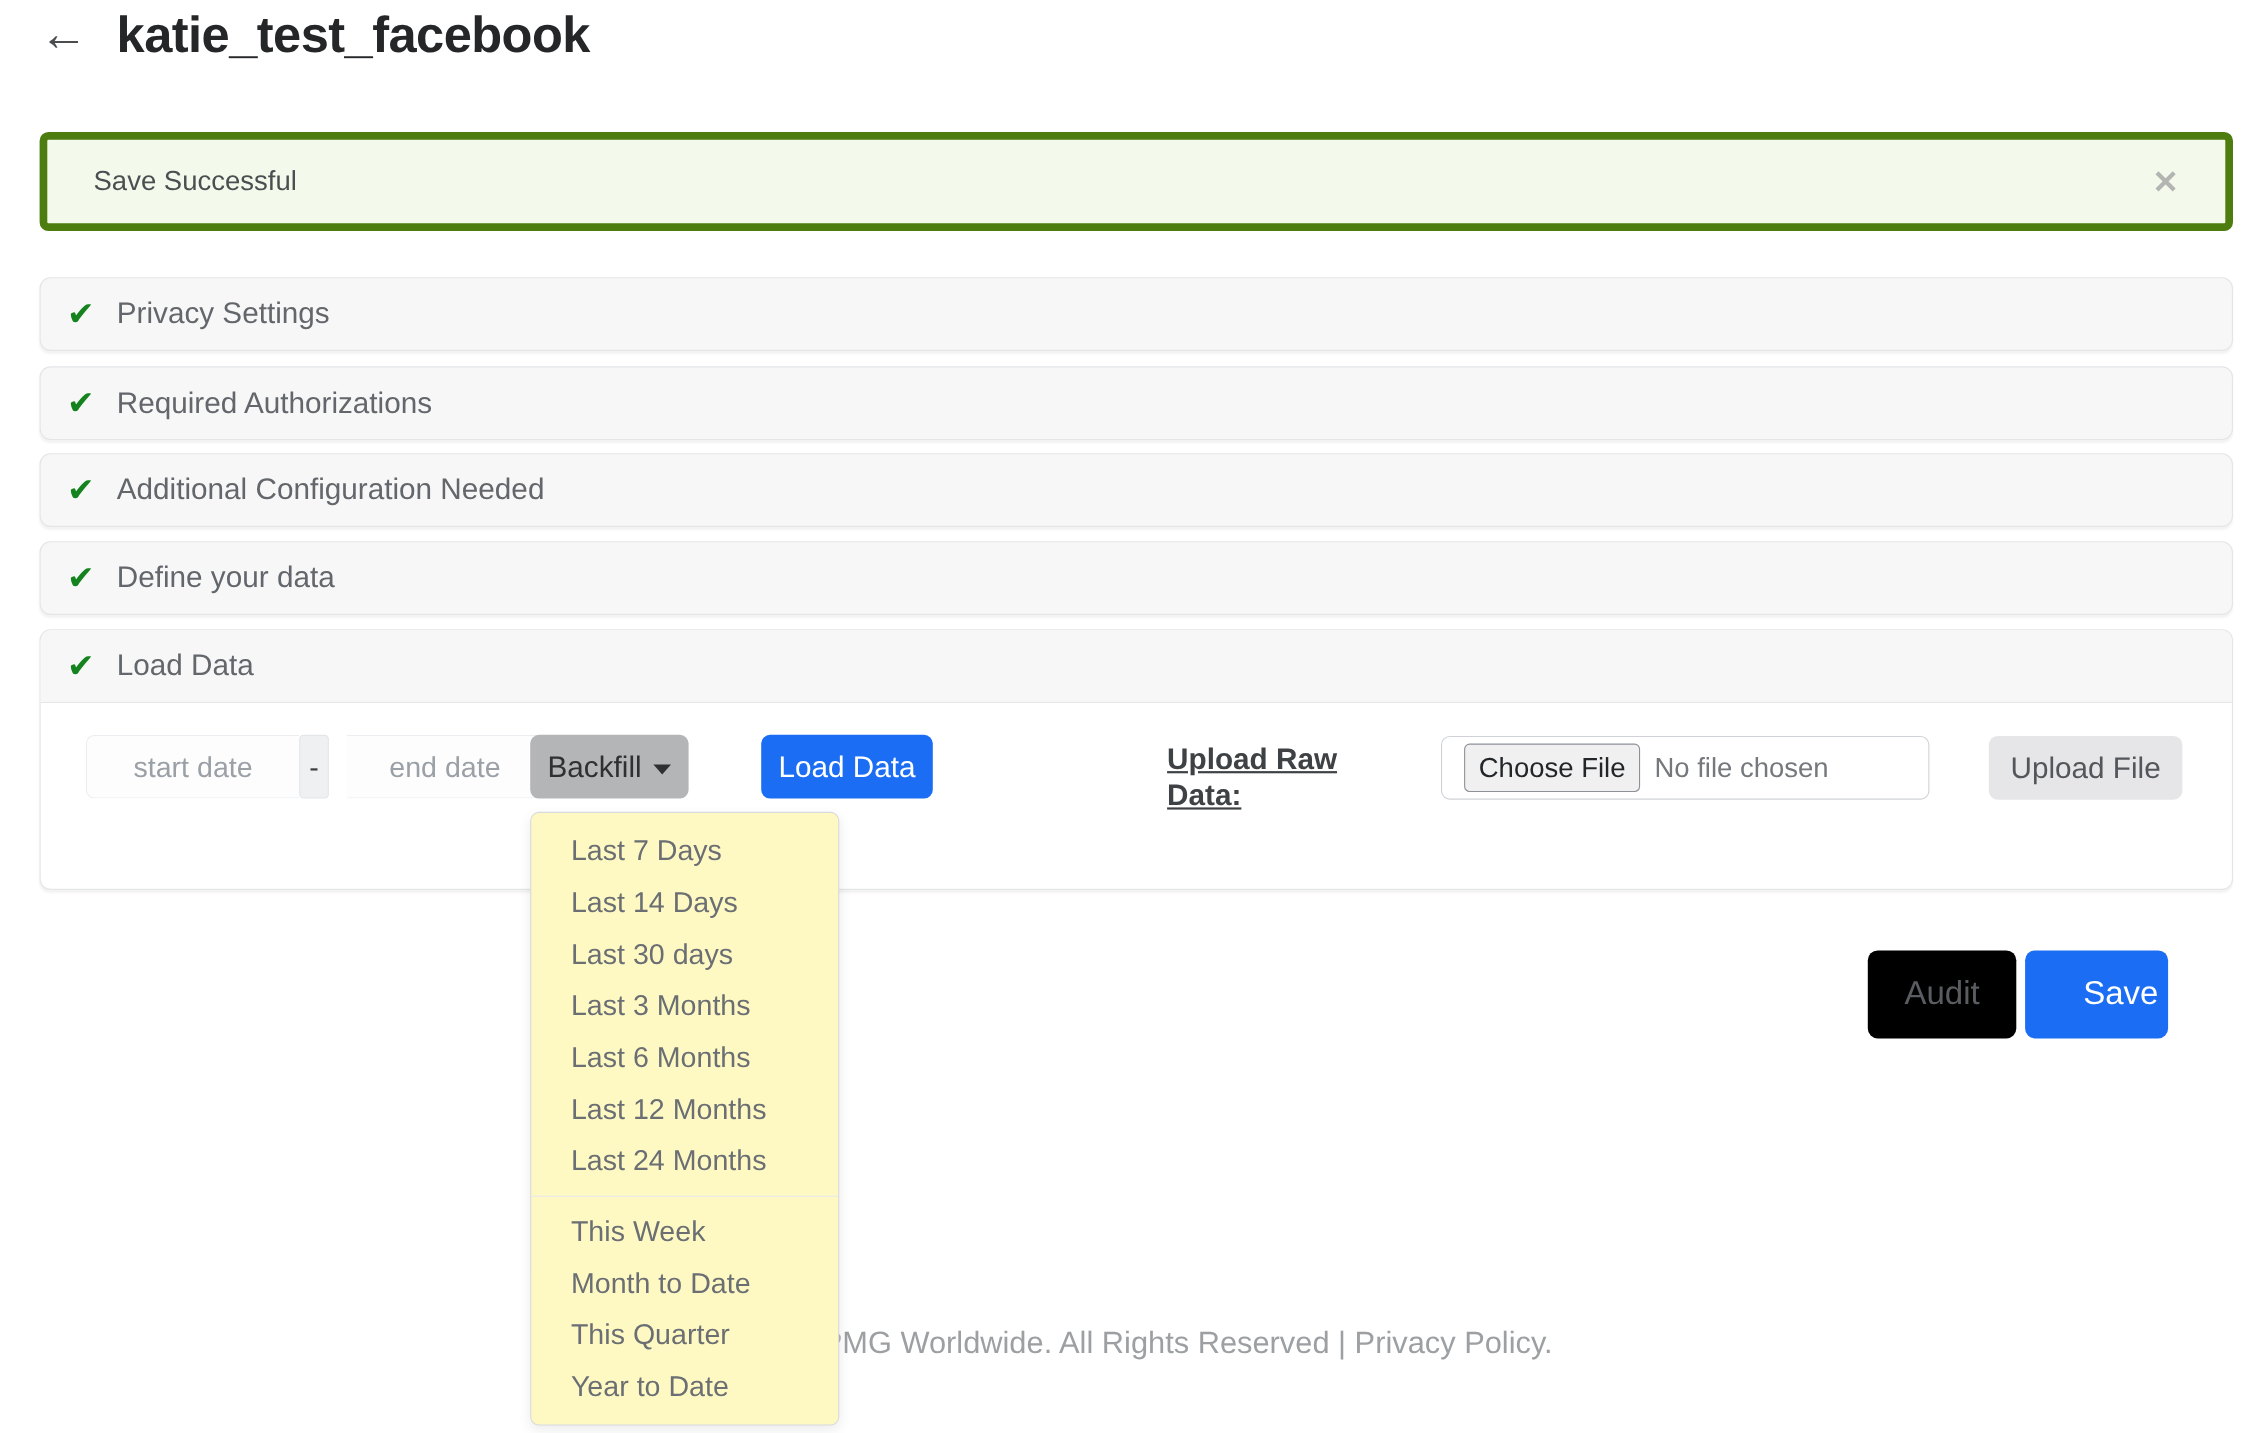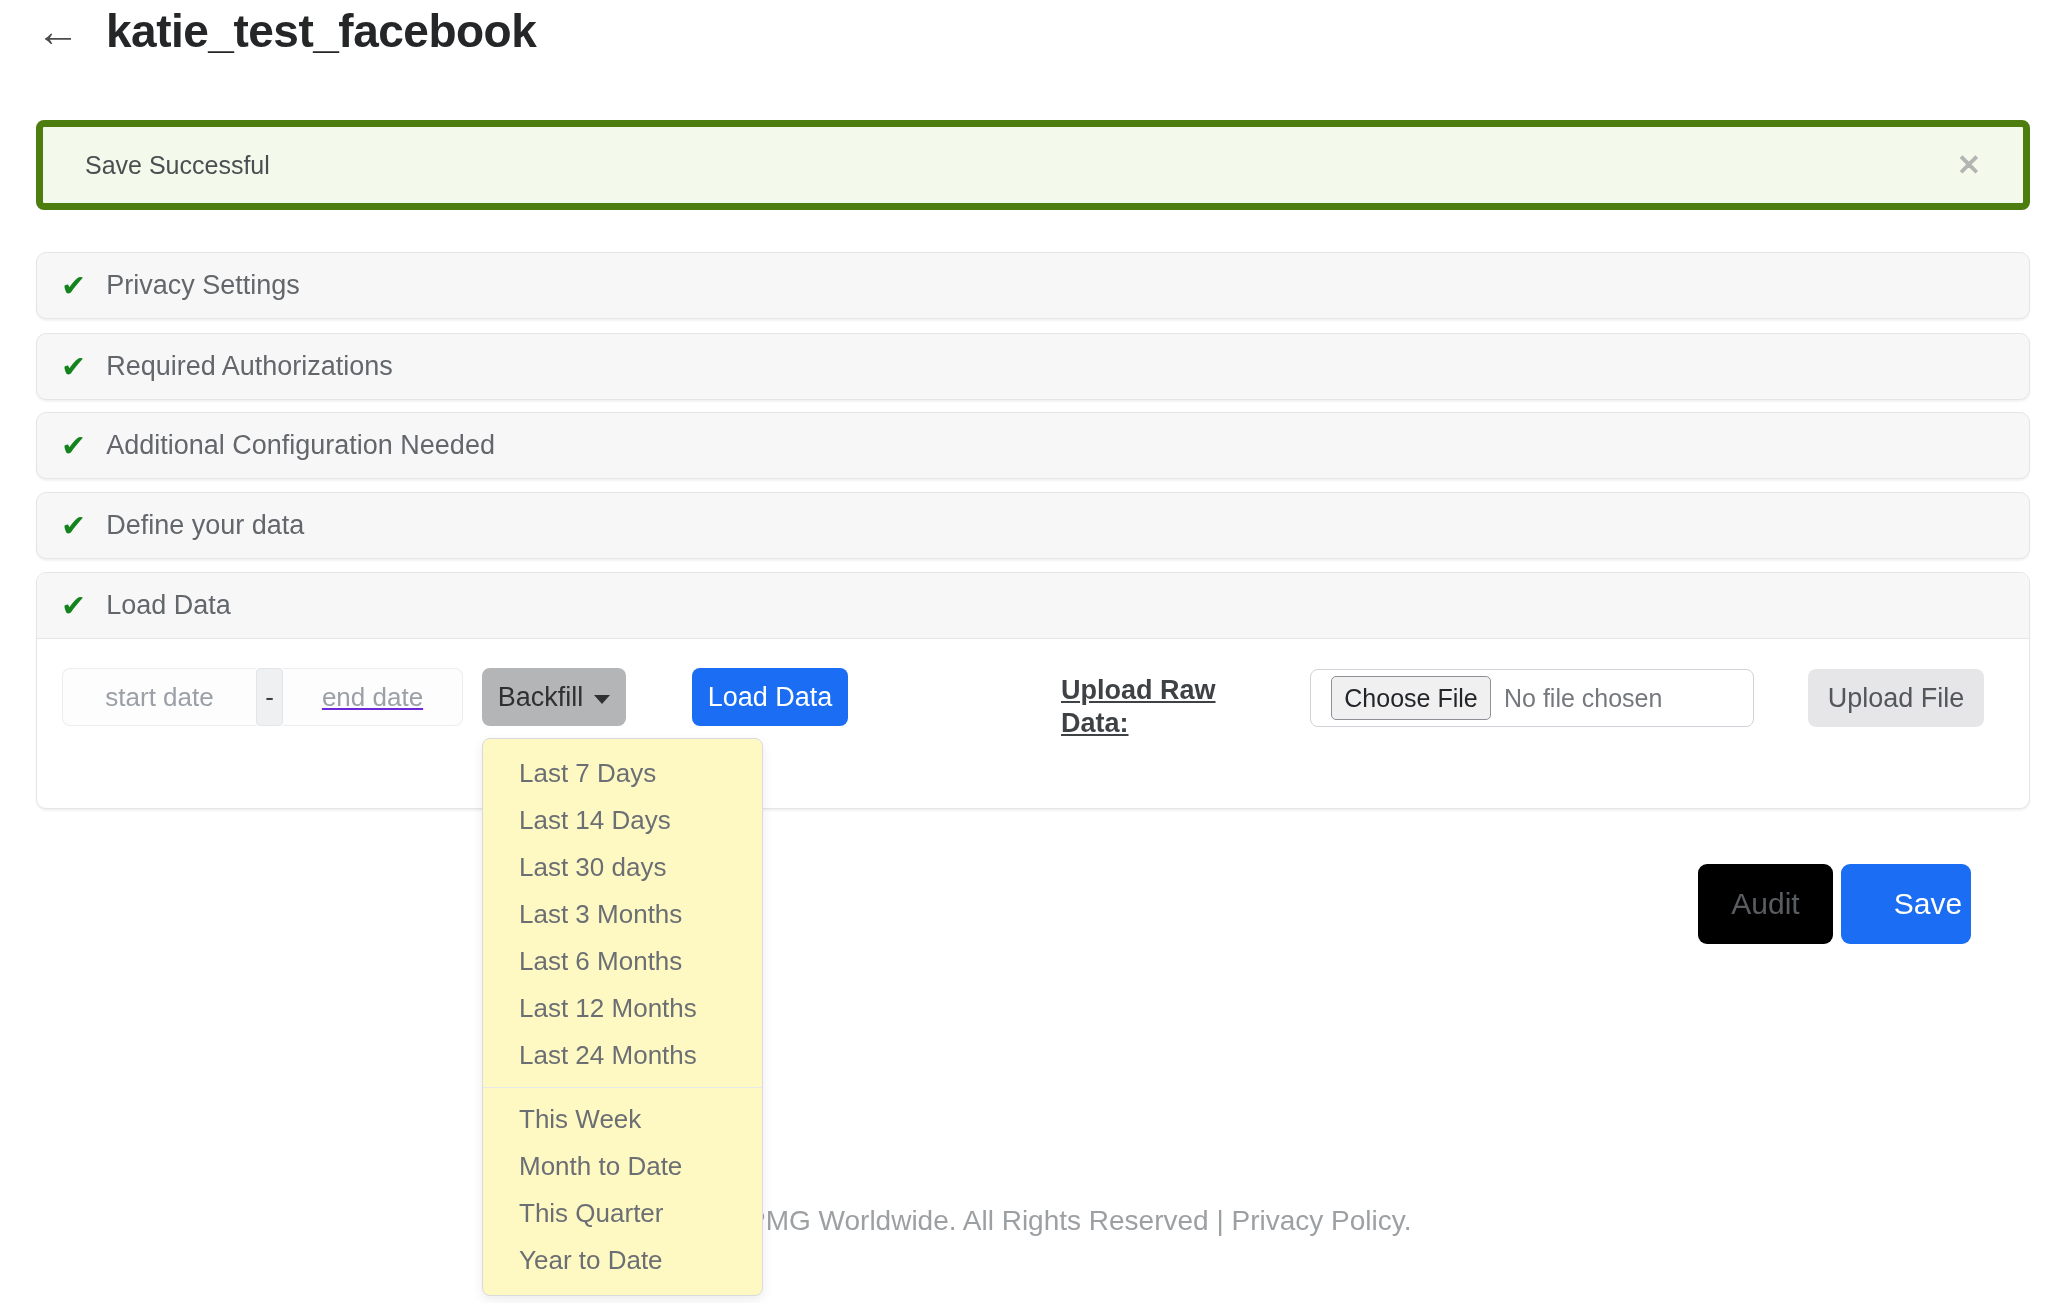--- a/index.html
+++ b/index.html
@@ -41,25 +41,25 @@
   }
   .card-header {
     height:66px; background:#f7f7f8; border-bottom:1px solid #e4e5e7;
     border-radius:10px 10px 0 0; display:flex; align-items:center; padding:0 24px; gap:20px; cursor:pointer;
   }
   .card-body { position:relative; height:169px; }
 
   .date-group { position:absolute; left:25px; top:29px; height:58px; display:flex; align-items:stretch; }
   .date-input {
     width:194px; height:58px; background:#fdfdfe; border:1px solid #ebedf0;
-    font-family:"Liberation Sans",sans-serif; font-size:26px; color:#6d28d9; text-align:center; outline:none;
+    font-family:"Liberation Sans",sans-serif; font-size:26px; color:#0f172a; text-align:center; outline:none;margin-left:16px;
   }
   .date-input::placeholder { color:#9aa0a6; opacity:1; }
   .date-input.start { border-radius:8px 0 0 8px; border-right:none; }
-  .date-input.end { border-radius:0 8px 8px 0; border-left:none; width:180px;text-decoration:underline; }
+  .date-input.end { border-radius:0 8px 8px 0; border-left:none; width:180px; }
   .date-sep {
     width:27px; background:#eff0f1; border:1px solid #e4e5e8; border-radius:4px;
     display:flex; align-items:center; justify-content:center; font-size:26px; color:#3c3e40;
   }
 
   .btn { border:none; cursor:pointer; font-family:"Liberation Sans",sans-serif;
          display:flex; align-items:center; justify-content:center; }
   .backfill-btn {
     position:absolute; left:445px; top:29px; width:144px; height:58px;
     background:#b4b5b7; border-radius:8px; font-size:27px; color:#2e3032; gap:11px;

